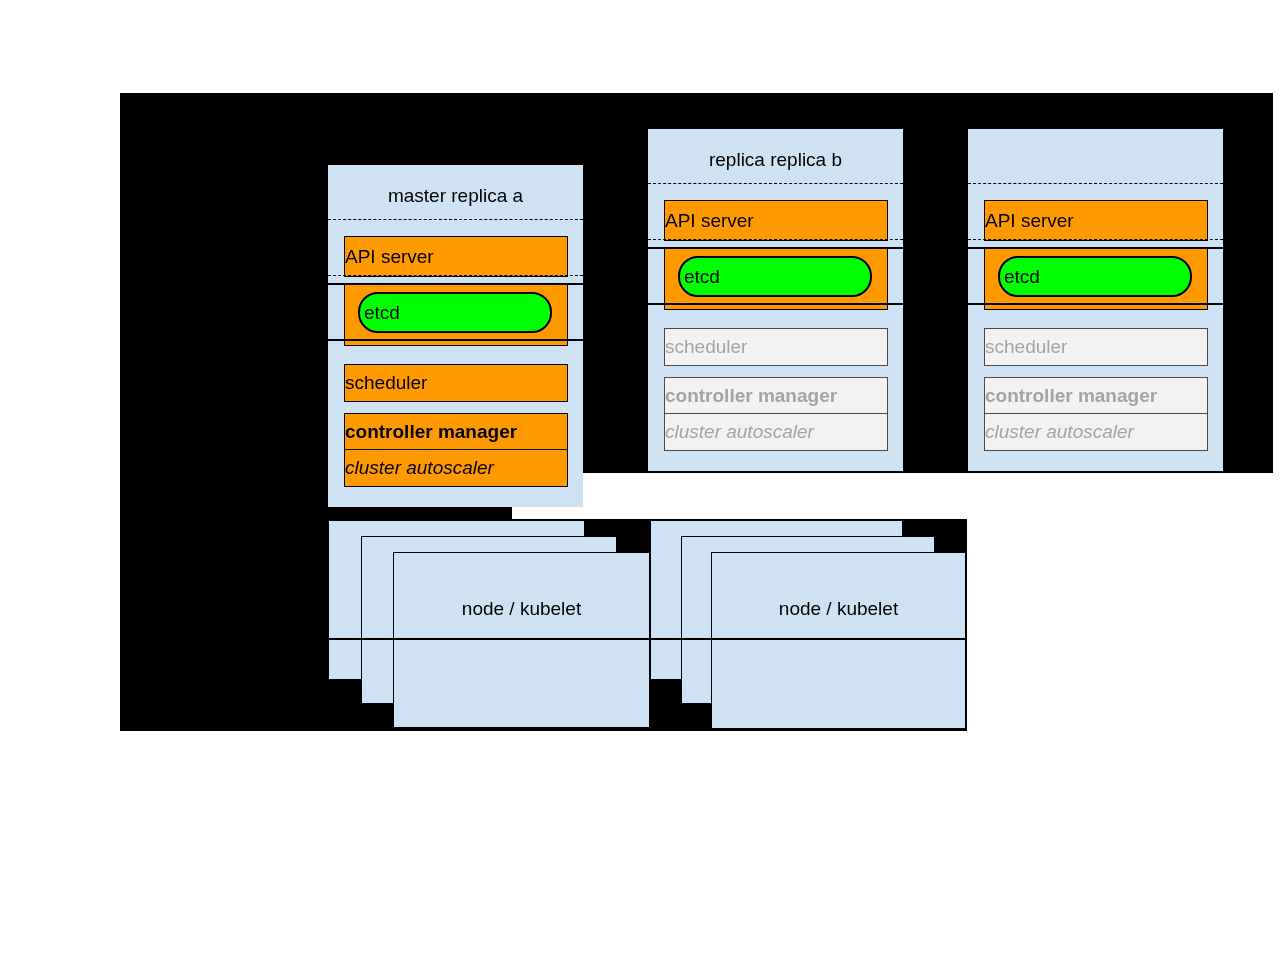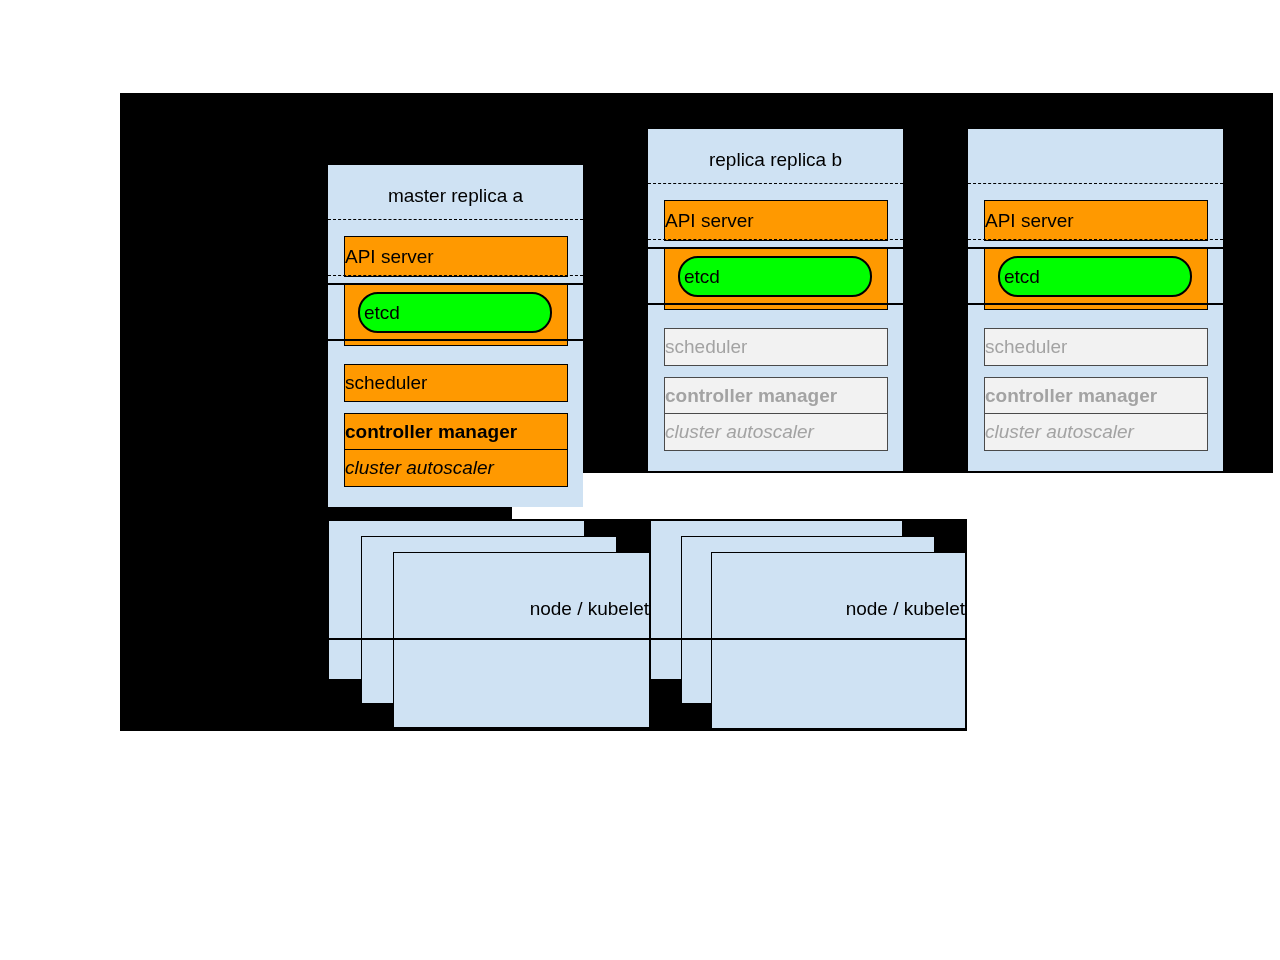--- a/index.html
+++ b/index.html
@@ -44,21 +44,21 @@
   .standby .comp{background:var(--standby-fill);border:1px solid #4a4a4a;color:var(--standby-text);}
 
   
   .node{position:absolute;background:var(--panel-blue);border:1.5px solid #000;box-sizing:border-box;}
   #g1-back {left:328px;top:520px;width:257px;height:160px;}
   #g1-mid  {left:361px;top:536px;width:256px;height:168px;}
   #g1-front{left:393px;top:552px;width:257px;height:176px;}
   #g2-back {left:650px;top:520px;width:253px;height:160px;}
   #g2-mid  {left:681px;top:536px;width:254px;height:168px;}
   #g2-front{left:711px;top:552px;width:255px;height:177px;}
-  .node-label{position:absolute;left:0;top:45px;width:100%;text-align:right;}
+  .node-label{position:absolute;left:0;top:45px;width:100%;text-align:center;}
   #node-divider{position:absolute;left:328px;top:638px;width:638px;height:2px;background:#000;z-index:5;}
 </style>
 </head>
 <body>
 
 <div id="stage">
 
   <div id="black-main" class="black"></div>
   <div id="black-left-step" class="black"></div>
   <div id="black-node-band" class="black"></div>

